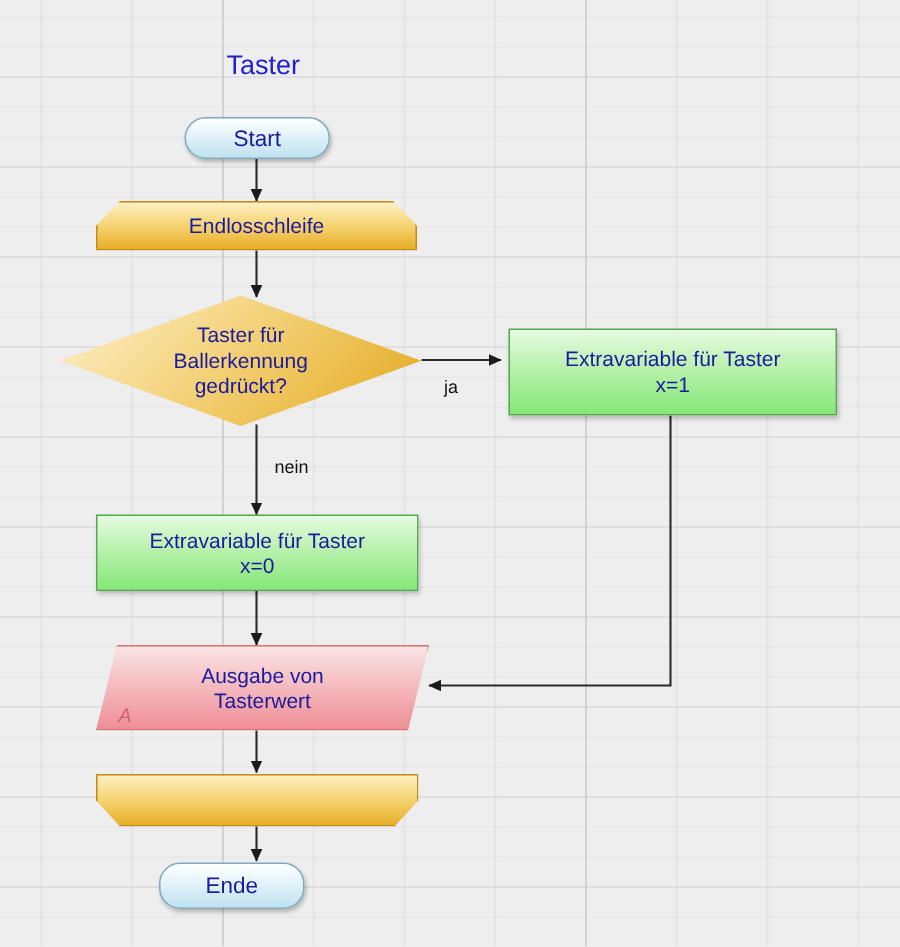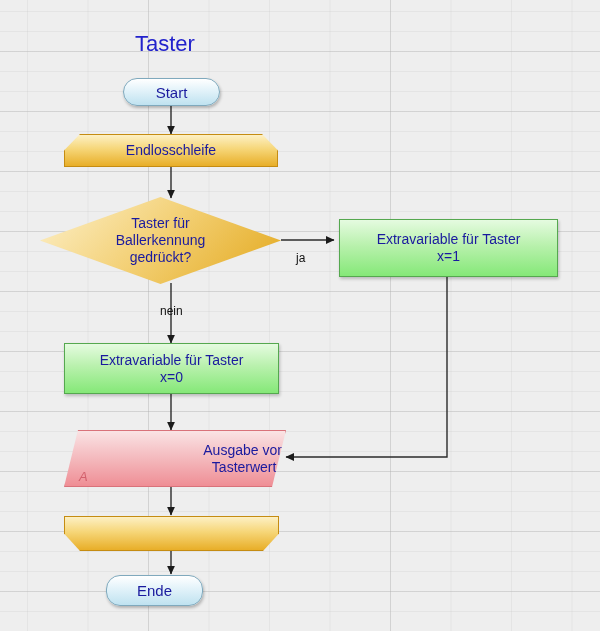--- a/index.html
+++ b/index.html
@@ -120,23 +120,24 @@
     font-size: 12px;
     color: #111111;
     line-height: 13px;
     white-space: nowrap;
   }
 
   
   .diagram-title {
     position: absolute;
     color: #2222cc;
-    font-size: 22px;
+    font-size: 18px;
     line-height: 21px;
     white-space: nowrap;
+    margin-left: 16px;
   }
 </style>
 </head>
 <body>
 
 <div id="canvas">
 
   <div class="diagram-title" style="left:135px; top:33px;">Taster</div>
 
   <svg class="connectors" viewBox="0 0 600 631" width="600" height="631">
@@ -174,33 +175,33 @@
   </div>
 
   <div class="node diamond" style="left:40px; top:197px; width:241px; height:87px;">
     <span>Taster für
 Ballerkennung
 gedrückt?</span>
   </div>
 
   <div class="edge-label" style="left:296px; top:252px;">ja</div>
 
-  <div class="edge-label" style="left:160px; top:305px;">nein</div>
+  <div class="edge-label" style="left:183px; top:305px;">nein</div>
 
   <div class="node process" style="left:339px; top:219px; width:219px; height:58px;">
     <span>Extravariable für Taster
 x=1</span>
   </div>
 
   <div class="node process" style="left:64px; top:343px; width:215px; height:51px;">
     <span>Extravariable für Taster
 x=0</span>
   </div>
 
-  <div class="node io" style="left:64px; top:430px; width:222px; height:57px;justify-content:flex-end;">
+  <div class="node io" style="left:64px; top:430px; width:222px; height:57px;">
     <span>Ausgabe von
 Tasterwert</span>
     <span class="io-tag">A</span>
   </div>
 
   <div class="node loopshape loop-end" style="left:64px; top:516px; width:215px; height:35px;">
     <span></span>
   </div>
 
   <div class="node terminator" style="left:106px; top:575px; width:97px; height:31px;">

